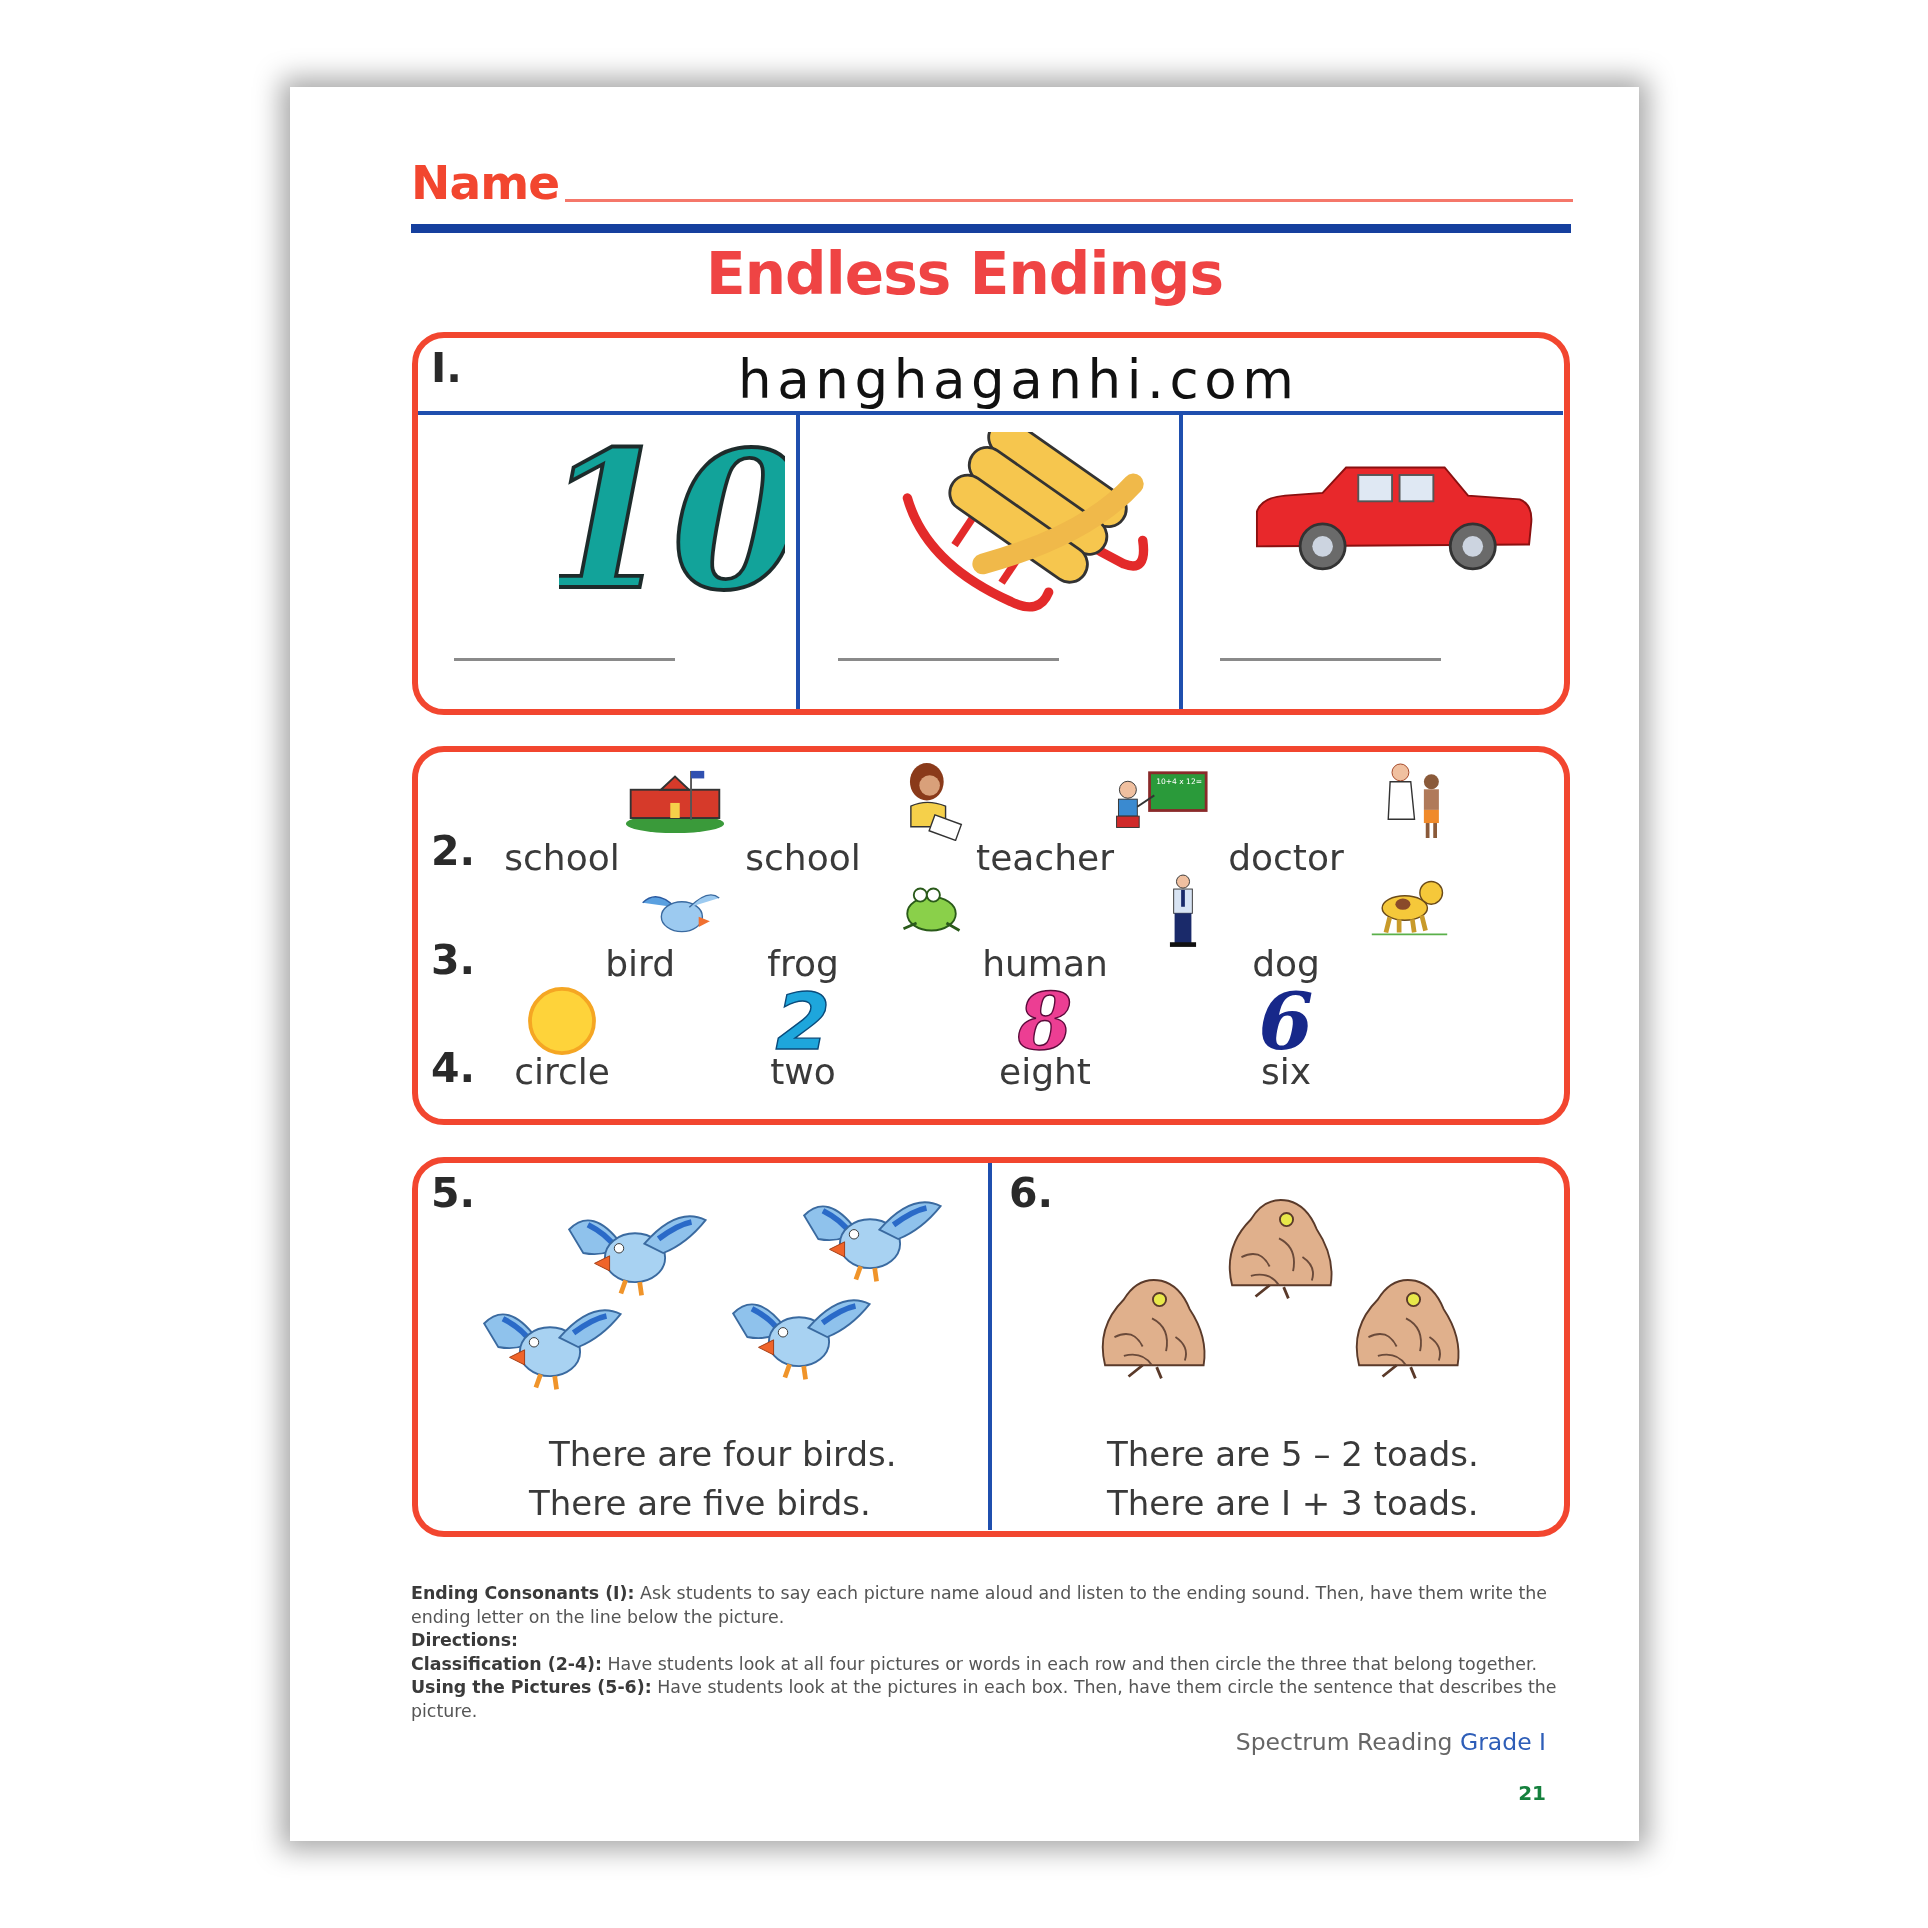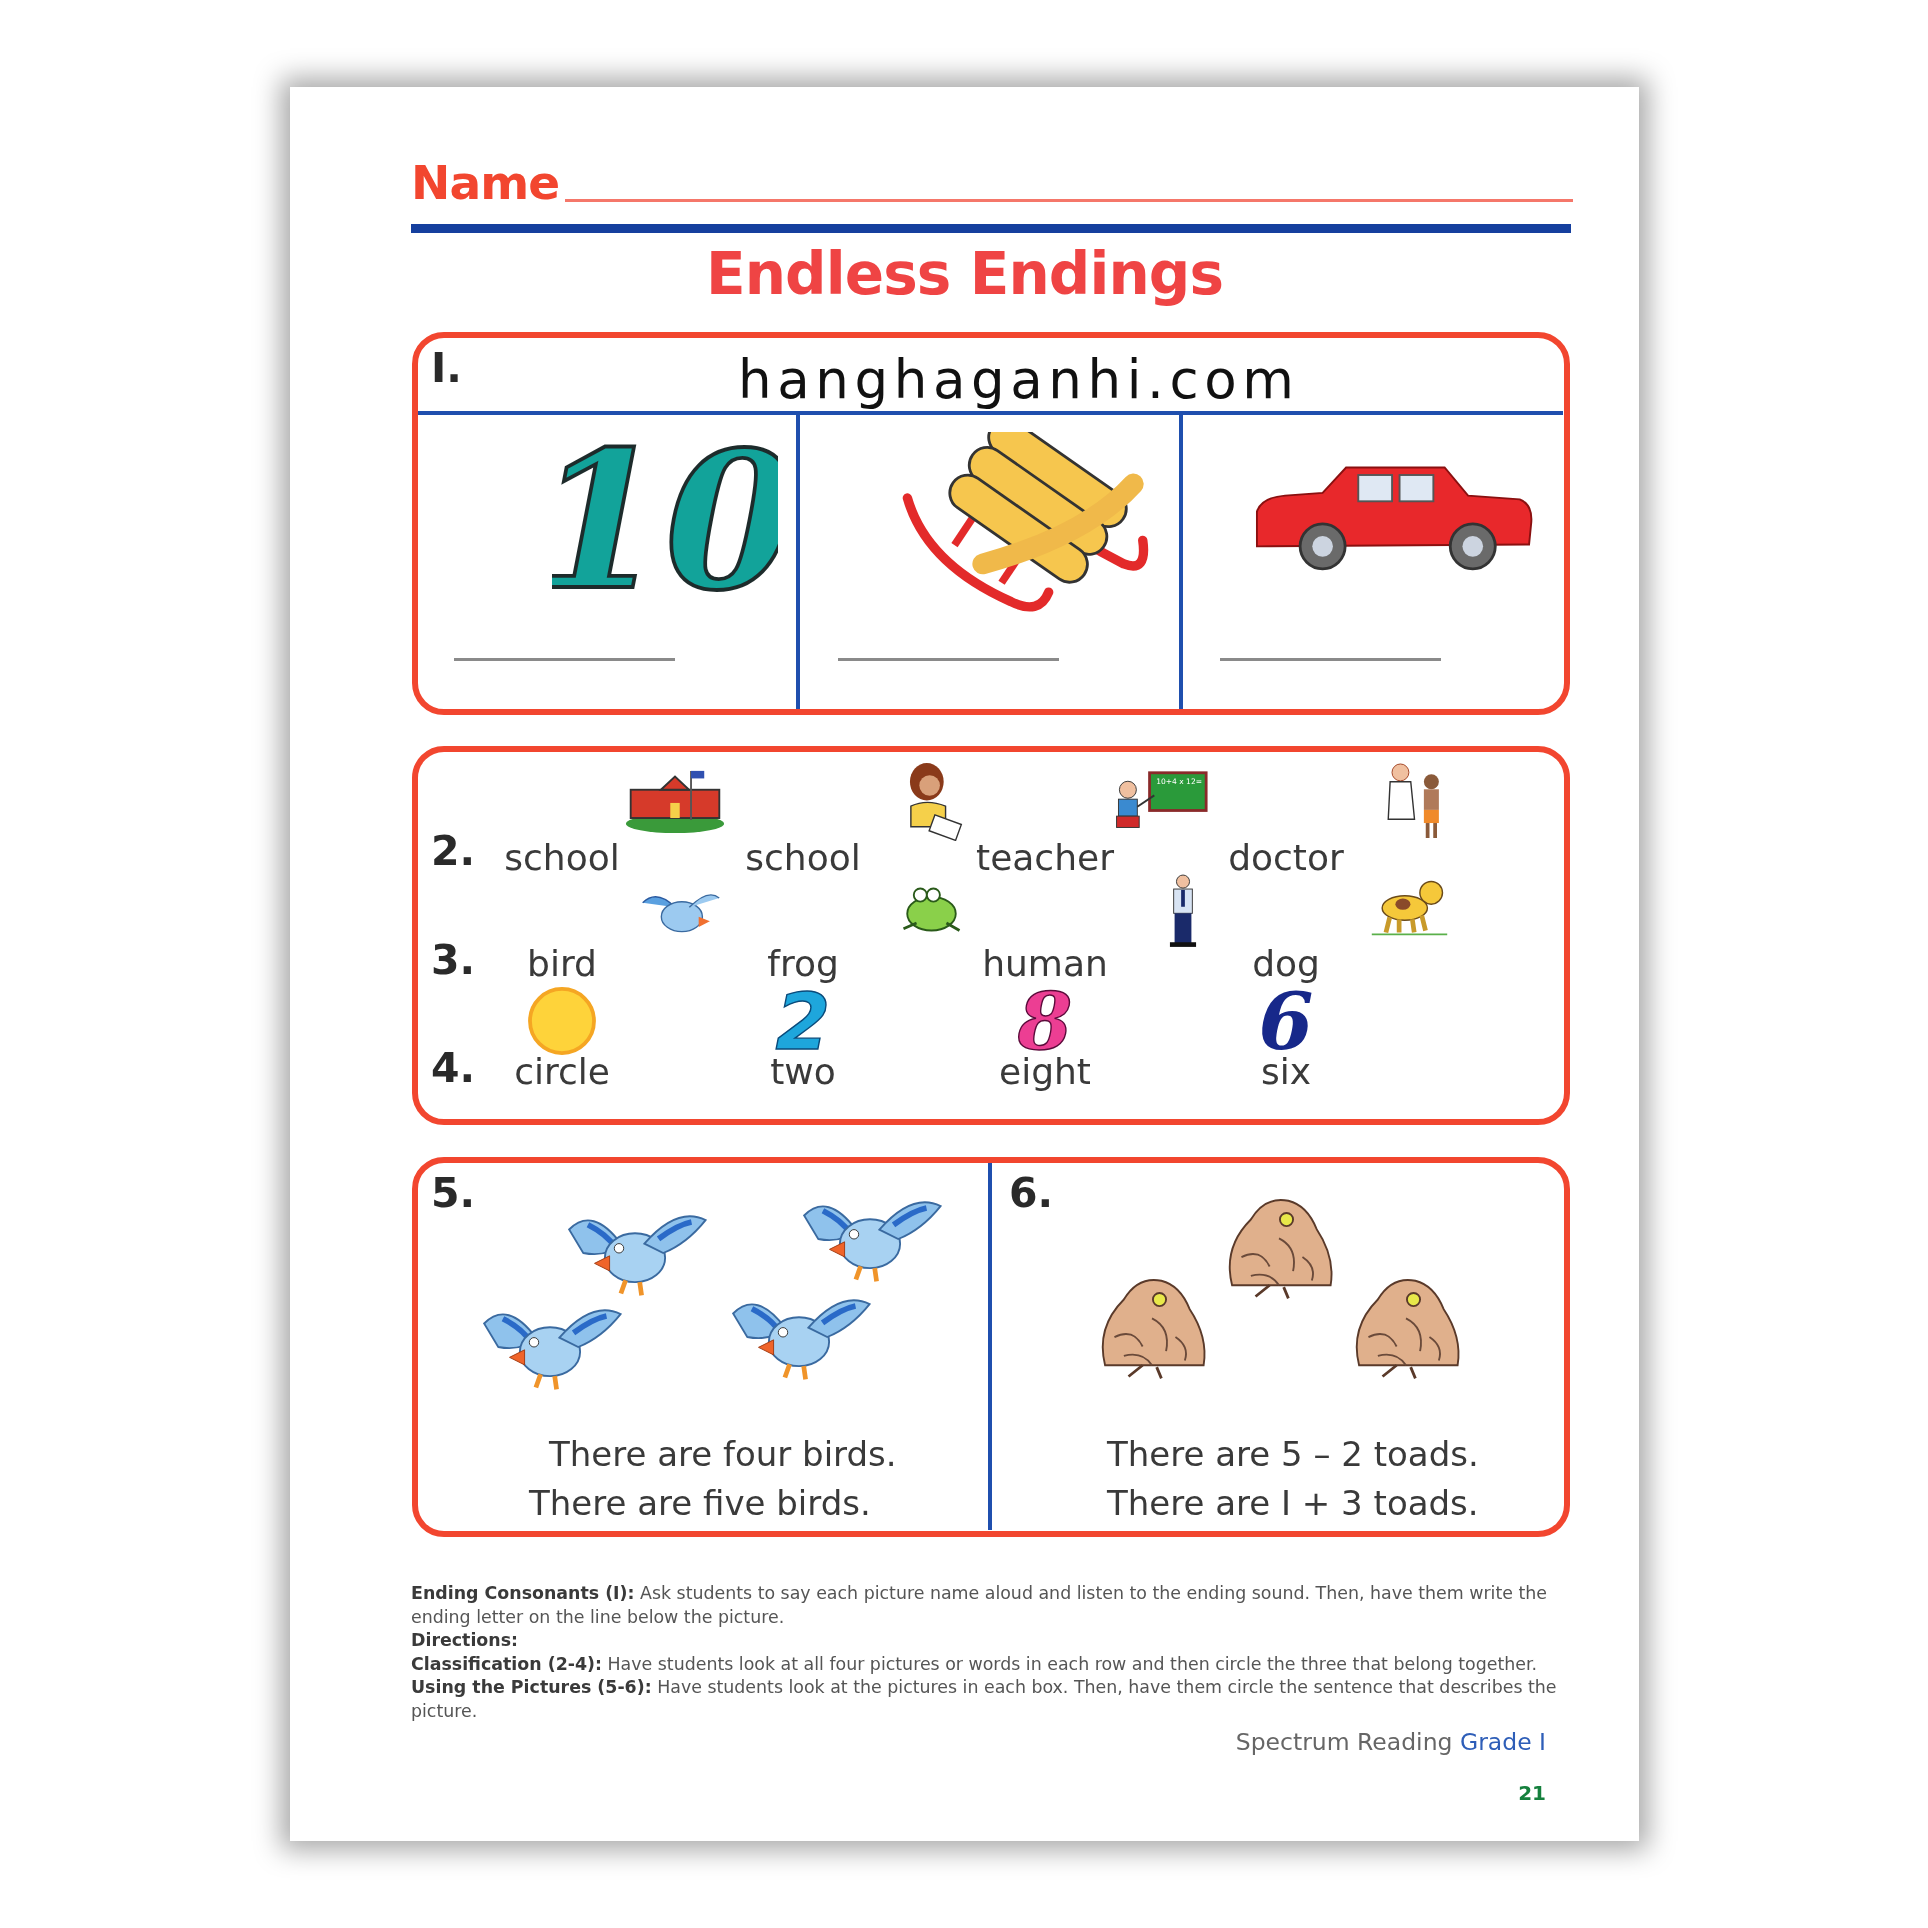--- a/index.html
+++ b/index.html
@@ -65,21 +65,21 @@
   <div class="abs blue-rule"></div>
   <div class="abs title">Endless Endings</div>
 
   <div class="box box1">
     <div class="abs num-label" style="left:13px; top:5.6px;">I.</div>
     <div class="abs watermark">hanghaganhi.com</div>
     <div class="abs b1-hline"></div>
     <div class="abs b1-vline" style="left:378px;"></div>
     <div class="abs b1-vline" style="left:761px;"></div>
 
-    <div class="abs" style="left:134px; top:94px; width:226px; height:179px;">
+    <div class="abs" style="left:141px; top:94px; width:226px; height:179px;">
       <svg width="226" height="179" viewBox="0 0 240 190">
         <text x="120" y="165" text-anchor="middle" font-family="DejaVu Serif, serif" font-style="italic" font-weight="bold" font-size="200" fill="#12a39a" stroke="#1d2b2b" stroke-width="4">10</text>
       </svg>
     </div>
 
     <div class="abs" style="left:480px; top:94px; width:273px; height:198px;">
       <svg width="273" height="198" viewBox="0 0 290 210">
         <path d="M10 70 Q30 140 120 180 Q150 195 160 170" fill="none" stroke="#e32a2a" stroke-width="10" stroke-linecap="round"></path>
         <path d="M120 60 Q180 110 240 140 Q265 150 260 115" fill="none" stroke="#e32a2a" stroke-width="10" stroke-linecap="round"></path>
         <line x1="60" y1="120" x2="80" y2="90" stroke="#e32a2a" stroke-width="8"></line>
@@ -190,21 +190,21 @@
     <div class="abs pic" style="left:808px; top:122px;">
       <svg width="85" height="66" viewBox="0 0 90 70">
         <ellipse cx="40" cy="36" rx="24" ry="13" fill="#f5c83a" stroke="#6a4a1a" stroke-width="1.5"></ellipse>
         <circle cx="68" cy="20" r="12" fill="#f5c83a" stroke="#6a4a1a" stroke-width="1.5"></circle>
         <ellipse cx="38" cy="32" rx="8" ry="6" fill="#8a4a2a"></ellipse>
         <path d="M24 46 L20 62 M34 48 L34 62 M48 48 L50 62 M58 44 L62 60" stroke="#c89a2a" stroke-width="5"></path>
         <line x1="5" y1="64" x2="85" y2="64" stroke="#5ab04a" stroke-width="2"></line>
       </svg>
     </div>
 
-    <div class="abs word" style="left:31px; top:191px;">bird</div>
+    <div class="abs word" style="left:31px; top:191px;text-align:right;">bird</div>
     <div class="abs word" style="left:272px; top:191px;">frog</div>
     <div class="abs word" style="left:514px; top:191px;">human</div>
     <div class="abs word" style="left:755px; top:191px;">dog</div>
 
     <div class="abs pic" style="left:31px; top:234px;">
       <svg width="226" height="70" viewBox="0 0 240 74">
         <circle cx="120" cy="37" r="34" fill="#fed33a" stroke="#f5a623" stroke-width="4"></circle>
       </svg>
     </div>
     <div class="abs pic" style="left:272px; top:226px;">

